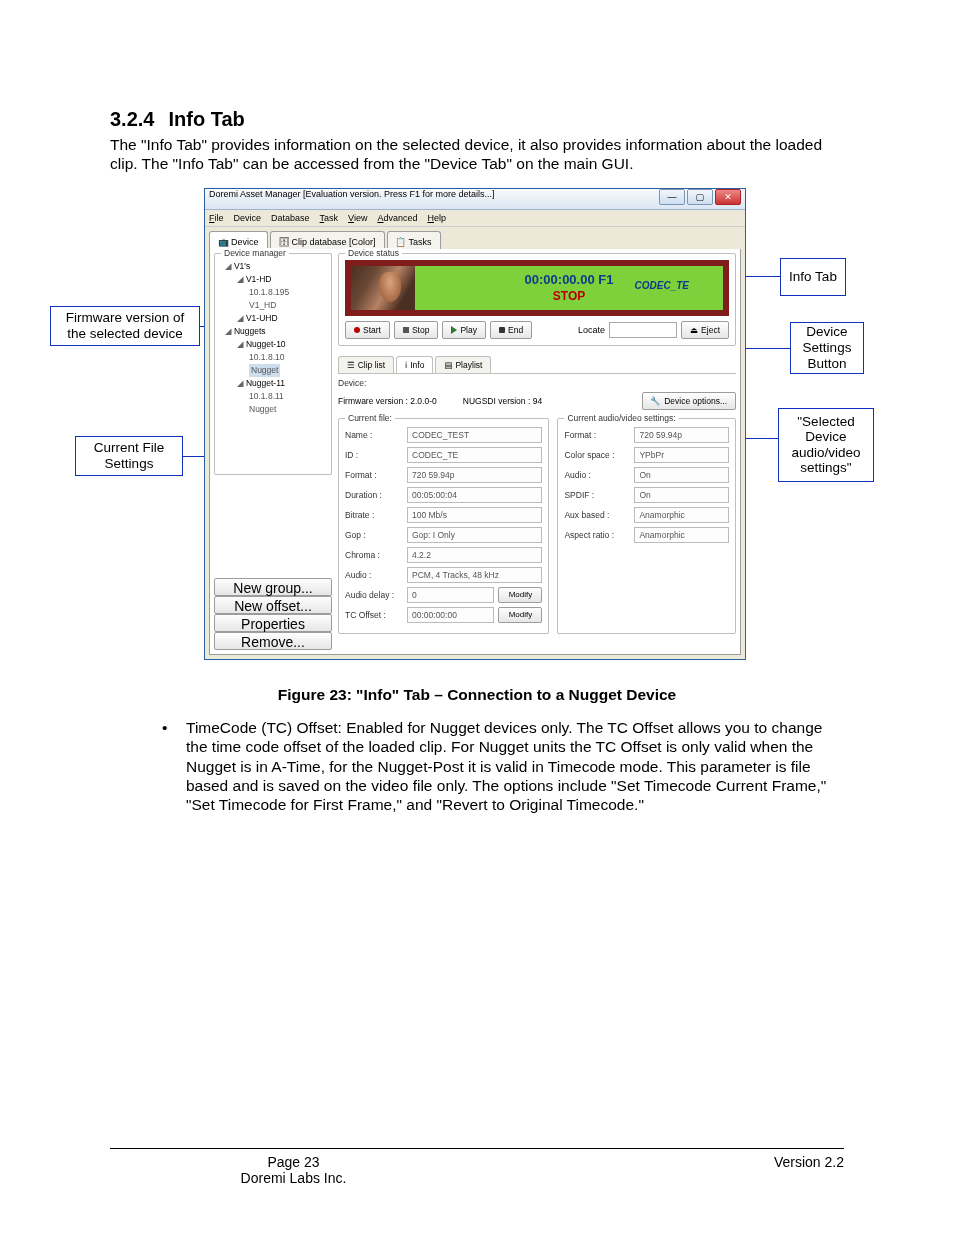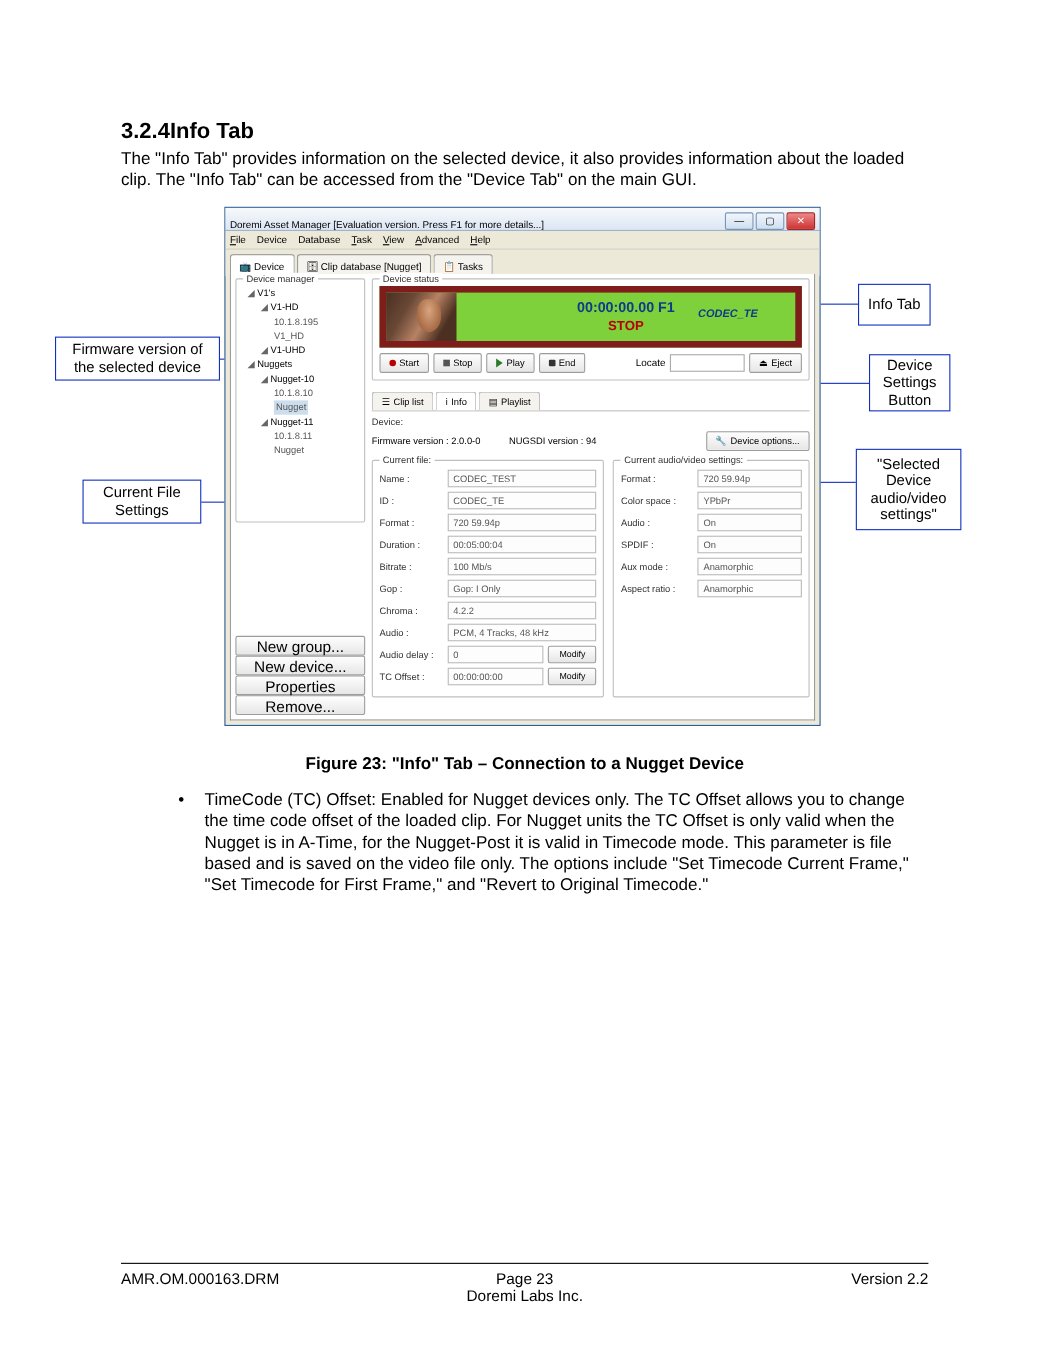--- a/index.html
+++ b/index.html
@@ -1,29 +1,29 @@
 <!DOCTYPE html>
 <html><head>
 <meta charset="utf-8">
 <style>
   html,body{margin:0;padding:0;background:#fff;font-family:Arial,Helvetica,sans-serif;color:#000}
   .page{width:954px;height:1235px;position:relative;box-sizing:border-box;padding:108px 110px 0 110px}
   h2{font-size:20px;font-weight:700;margin:0 0 4px 0}
-  .sec-num{display:inline-block;}
+  .sec-num{display:inline-block;margin-right:14px}
   p{font-size:15.5px;line-height:1.25;margin:0 0 14px 0}
   .u{text-decoration:underline}
   .b{font-weight:700}
   .fig-caption{text-align:center;font-weight:700;font-size:15.5px;margin:18px 0 14px 0}
   .bullet-block{margin-left:52px;font-size:15.5px;line-height:1.25}
   .bullet-row{display:flex}
   .bullet-dot{width:24px;flex:none}
   
   .shot-wrap{position:relative;width:734px;height:480px;margin:10px 0 0 0}
   .win{position:absolute;left:94px;top:0;width:540px;height:470px;border:1px solid #2a5e9e;background:#ece9d8;font-size:9px;font-family:Tahoma,Arial,sans-serif;color:#000}
-  .titlebar{height:20px;background:linear-gradient(#f7f9fc,#dce6f3);border-bottom:1px solid #9db4cf;display:flex;align-items:flex-end;padding:0 4px;font-size:9px}
+  .titlebar{height:20px;background:linear-gradient(#f7f9fc,#dce6f3);border-bottom:1px solid #9db4cf;display:flex;align-items:flex-start;padding:0 4px;font-size:9px}
   .titlebar .tb-title{flex:1;white-space:nowrap;overflow:hidden}
   .wbtn{width:24px;height:14px;margin-left:2px;border:1px solid #7a96b7;background:linear-gradient(#f2f6fb,#cfdff0);border-radius:2px;display:inline-flex;align-items:center;justify-content:center;font-size:9px}
   .wbtn.close{background:linear-gradient(#e88,#c33);color:#fff;border-color:#a22}
   .menubar{height:16px;background:#ece9d8;border-bottom:1px solid #ccc;display:flex;align-items:center;padding:0 4px;gap:10px;font-size:9px}
   .menubar span{cursor:default}
   .menubar span u{text-decoration:underline}
   .tabstrip{height:20px;padding:4px 4px 0 4px;display:flex;gap:2px;background:#ece9d8}
   .tab{height:18px;padding:1px 8px;border:1px solid #9c9c9c;border-bottom:none;border-radius:3px 3px 0 0;background:#f4f3ee;display:flex;align-items:center;gap:3px;font-size:9px}
   .tab.active{background:#fff}
   .ic{width:10px;height:10px;display:inline-block}
@@ -132,21 +132,21 @@
         <span><u>A</u>dvanced</span>
         <span><u>H</u>elp</span>
       </div>
       <div class="tabstrip">
         <div class="tab active">
             <span class="ic">📺</span>
             <span>Device</span>
           </div>
         <div class="tab">
             <span class="ic">🗄</span>
-            <span>Clip database [Nugget]</span>
+            <span>Clip database [Color]</span>
           </div>
         <div class="tab">
             <span class="ic">📋</span>
             <span>Tasks</span>
           </div>
       </div>
       <div class="body">
 
         <div class="sidebar">
           <div class="grp" style="height:210px">
@@ -161,21 +161,21 @@
                 <div class="lvl2"><span style="color: rgb(102, 102, 102);">◢ </span><span>Nugget-10</span></div>
                 <div class="lvl3"><span>10.1.8.10</span></div>
                 <div class="lvl3"><span class="sel">Nugget</span></div>
                 <div class="lvl2"><span style="color: rgb(102, 102, 102);">◢ </span><span>Nugget-11</span></div>
                 <div class="lvl3"><span>10.1.8.11</span></div>
                 <div class="lvl3"><span>Nugget</span></div>
               </div>
           </div>
           <div class="sb-buttons">
             <button class="sb-btn">New group...</button>
-            <button class="sb-btn">New device...</button>
+            <button class="sb-btn">New offset...</button>
             <button class="sb-btn">Properties</button>
             <button class="sb-btn">Remove...</button>
           </div>
         </div>
 
         <div class="main">
           <div class="status-grp">
             <div class="grp-title">Device status</div>
             <div class="vbar">
               <div class="thumb"></div>
@@ -292,21 +292,21 @@
                   </div>
                   <div class="frow">
                     <div class="flab2">Audio :</div>
                     <div class="fval">On</div>
                   </div>
                   <div class="frow">
                     <div class="flab2">SPDIF :</div>
                     <div class="fval">On</div>
                   </div>
                   <div class="frow">
-                    <div class="flab2">Aux mode :</div>
+                    <div class="flab2">Aux based :</div>
                     <div class="fval">Anamorphic</div>
                   </div>
                   <div class="frow">
                     <div class="flab2">Aspect ratio :</div>
                     <div class="fval">Anamorphic</div>
                   </div>
                 </div>
             </div>
           </div>
         </div>
@@ -318,19 +318,18 @@
 
   <div class="bullet-block">
     <div class="bullet-row">
       <div class="bullet-dot">•</div>
       <div>TimeCode (TC) Offset: Enabled for Nugget devices only. The TC Offset allows you to change the time code offset of the loaded clip. For Nugget units the TC Offset is only valid when the Nugget is in A-Time, for the Nugget-Post it is valid in Timecode mode. This parameter is file based and is saved on the video file only.  The options include "Set Timecode Current Frame," "Set Timecode for First Frame," and "Revert to Original Timecode."</div>
     </div>
   </div>
 
   <div class="footrule"></div>
   <div class="footer">
-    <div class="l">AMR.OM.000163.DRM</div>
     <div class="c">
       <span>Page 23</span><br><span>Doremi Labs Inc.</span>
     </div>
     <div class="r">Version 2.2</div>
   </div>
 </div>
 
 </body></html>

